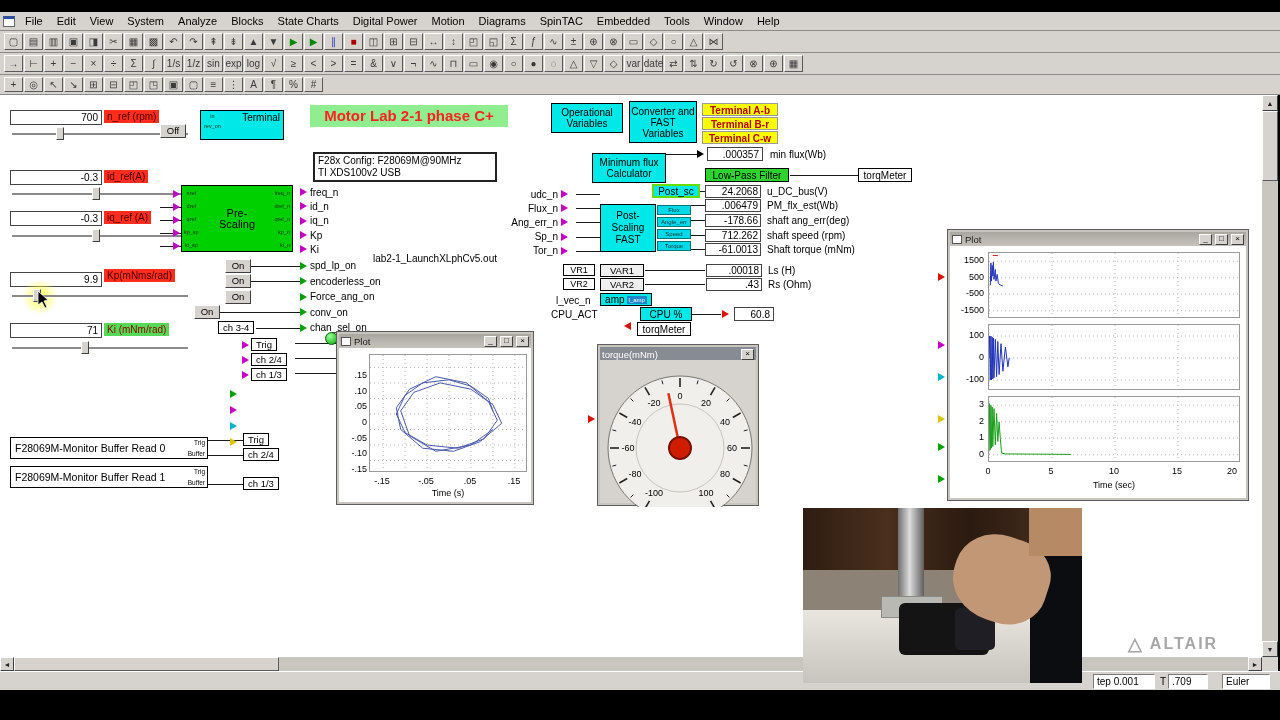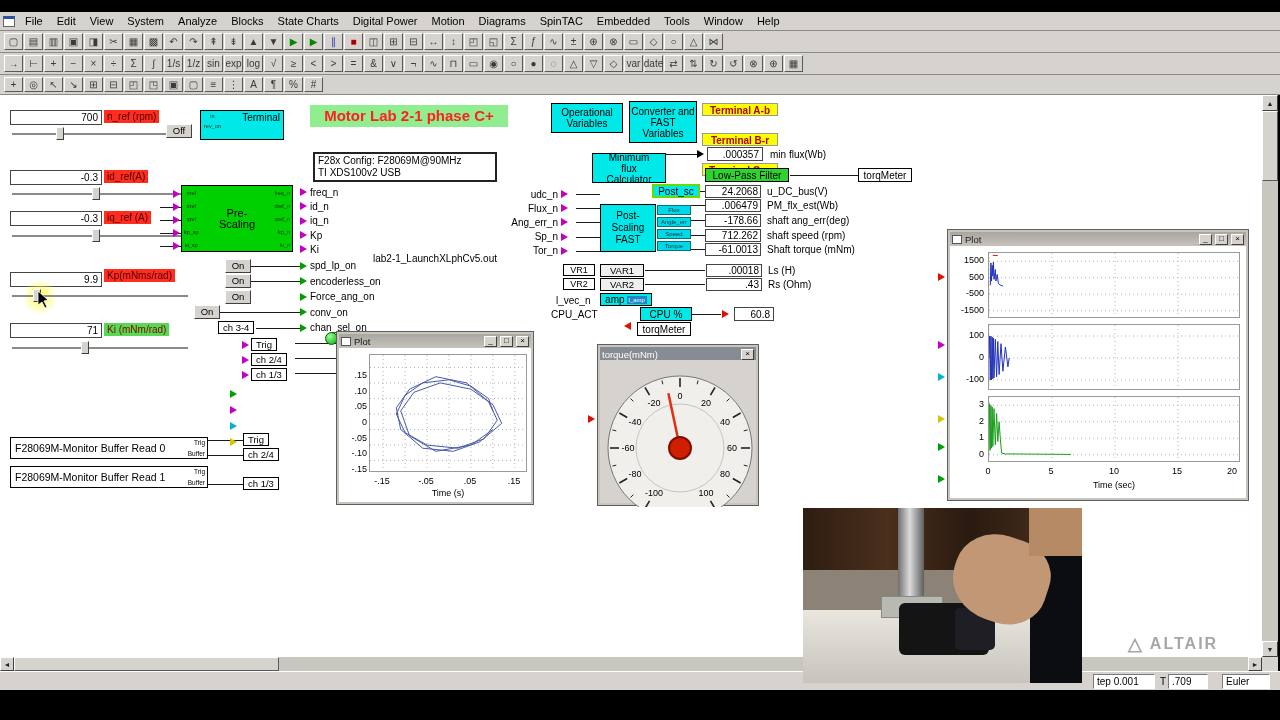--- a/index.html
+++ b/index.html
@@ -254,21 +254,21 @@
         <path d="M2,0 L2,14 L6,11 L9,17 L11,16 L8,10 L12,9 Z" fill="#000" stroke="#fff" stroke-width="0.8"></path>
       </svg>
 
     <div class="valuebox" style="left:10px;top:228px;width:92px;height:15px;">71</div>
     <div class="greenlbl" style="left:104px;top:228px;">Ki (mNm/rad)</div>
     <div class="abs" style="left:12px;top:246px;width:176px;height:13px;">
       <div class="sgroove" style="left:0;top:6px;width:176px;"></div>
       <div class="sthumb" style="left:69px;top:0;"></div>
     </div>
 
-    <div class="onbtn" style="left:166px;top:29px;">Off</div>
+    <div class="onbtn" style="left:160px;top:29px;">Off</div>
     <div class="blk cyan" style="left:200px;top:15px;width:84px;height:30px;justify-content:flex-end;align-items:flex-start;padding:1px 3px;">
       <div class="abs" style="left:3px;top:2px;display:flex;flex-direction:column;gap:4px;">
         <span class="portlbl">in</span>
         <span class="portlbl">rev_on</span>
       </div>
       <span>Terminal</span>
     </div>
 
     <div class="blk greenb" style="left:181px;top:90px;width:112px;height:67px;flex-direction:column;font-size:11px;">
       <div class="abs" style="left:2px;top:4px;display:flex;flex-direction:column;gap:7px;">
@@ -347,27 +347,27 @@
 
     <div class="abs" style="left:310px;top:10px;width:198px;height:22px;background:#90ee90;color:#ff2020;font-size:15px;font-weight:bold;text-align:center;line-height:21px;">Motor Lab 2-1 phase C+</div>
     <div class="abs" style="left:313px;top:57px;width:184px;height:30px;border:2px solid #222;background:#fff;font-size:10px;color:#000;padding:1px 3px;line-height:12px;">
       <div>F28x Config: F28069M@90MHz</div>
       <div>TI XDS100v2 USB</div>
     </div>
     <div class="abs" style="left:373px;top:158px;font-size:10px;color:#000;">lab2-1_LaunchXLphCv5.out</div>
 
     <div class="blk cyan" style="left:551px;top:8px;width:72px;height:30px;padding:1px;">Operational Variables</div>
     <div class="blk cyan" style="left:629px;top:6px;width:68px;height:42px;padding:1px;">Converter and FAST Variables</div>
-    <div class="lblcol" style="left:702px;top:8px;gap:17px;">
+    <div class="lblcol" style="left:702px;top:8px;gap:1px;">
         <div class="chipy" style="width:76px;height:13px;font-size:10px;text-align:center;line-height:13px;border:1px solid #999;">Terminal A-b</div>
         <div class="chipy" style="width:76px;height:13px;font-size:10px;text-align:center;line-height:13px;border:1px solid #999;">Terminal B-r</div>
         <div class="chipy" style="width:76px;height:13px;font-size:10px;text-align:center;line-height:13px;border:1px solid #999;">Terminal C-w</div>
       </div>
 
-    <div class="blk cyan" style="left:592px;top:58px;width:74px;height:30px;padding:10px;">Minimum flux Calculator</div>
+    <div class="blk cyan" style="left:592px;top:58px;width:74px;height:30px;padding:1px;">Minimum flux Calculator</div>
     <div class="blk cyan" style="left:652px;top:89px;width:48px;height:14px;border:2px solid #66dd00;">Post_sc</div>
     <div class="valuebox" style="left:707px;top:52px;width:56px;height:14px;">.000357</div>
     <div class="abs" style="left:770px;top:54px;font-size:10px;color:#000;">min flux(Wb)</div>
 
     <div class="blk" style="left:705px;top:73px;width:84px;height:14px;background:#2fd32f;">Low-Pass Filter</div>
     <div class="blk" style="left:858px;top:73px;width:54px;height:14px;background:#fff;">torqMeter</div>
 
     <div class="lblcol" style="left:512px;top:92px;width:56px;">
         <div class="inrow">
           <span>udc_n</span>

